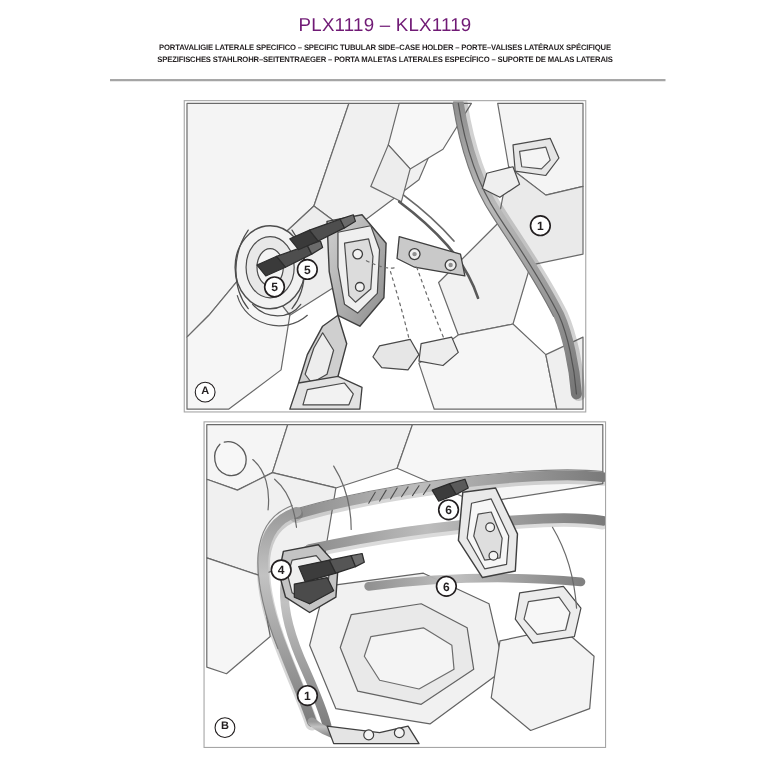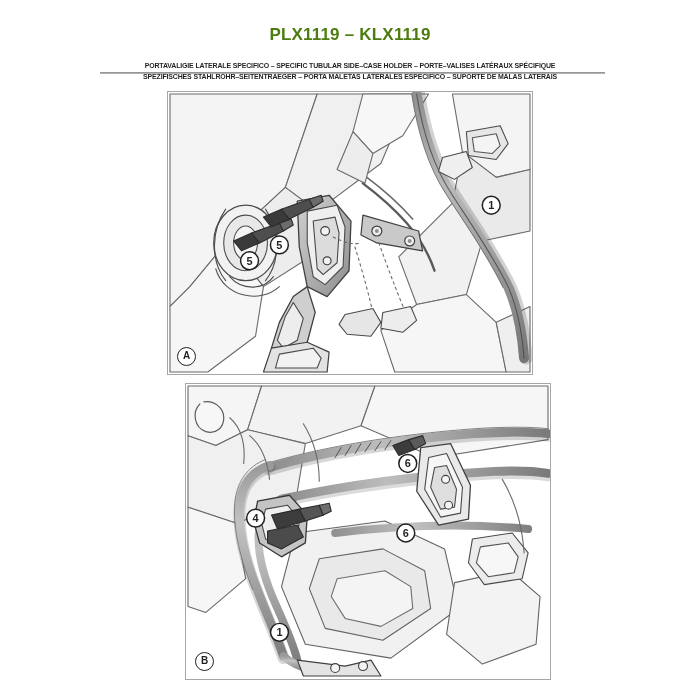--- a/index.html
+++ b/index.html
@@ -19,26 +19,26 @@
   
   #header {
     position: absolute;
     left: 0;
     top: 0;
     width: 700px;
     height: 74px;
     text-align: center;
   }
   #product-title {
-    margin: 16px;
+    margin: 4px;
     padding-top: 9px;
     font-size: 17px;
-    font-weight: bold;
+    font-weight: normal;
     letter-spacing: 0.2px;
-    color: #4d7c0f;
+    color: #701a75;
     font-family: "Liberation Sans", sans-serif;
   }
   .subtitle-line {
     font-size: 7.2px;
     font-weight: bold;
     letter-spacing: -0.15px;
     color: #231f20;
     line-height: 10.5px;
     white-space: nowrap;
     transform: scaleX(0.97);

